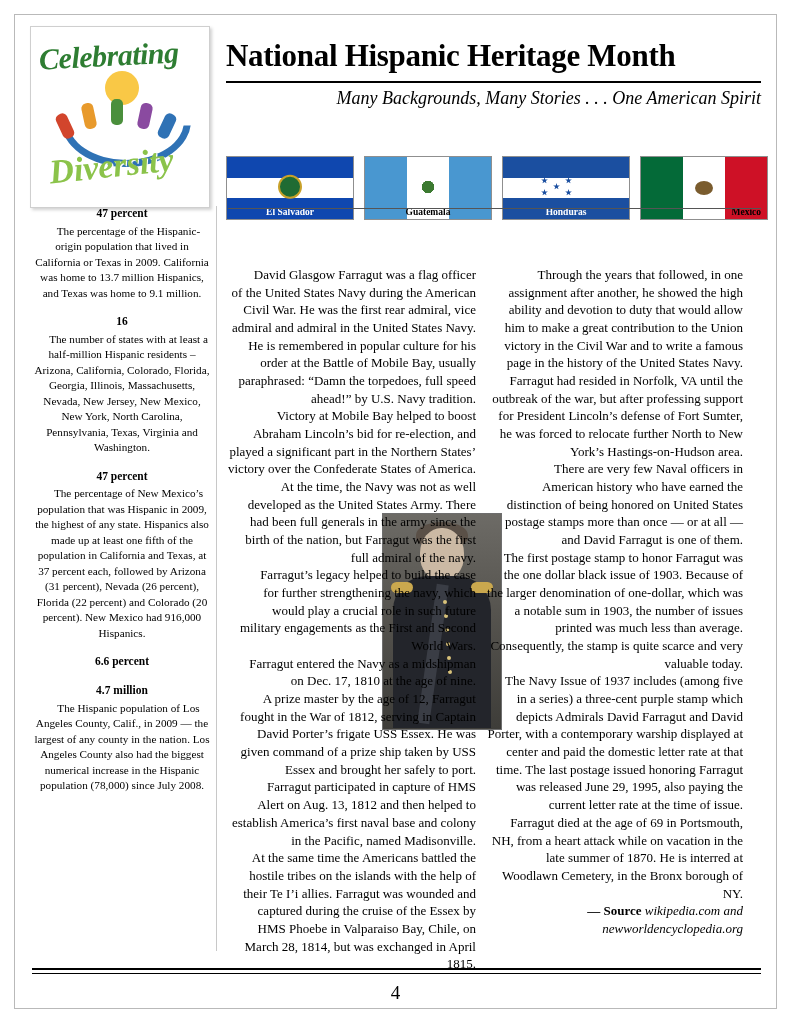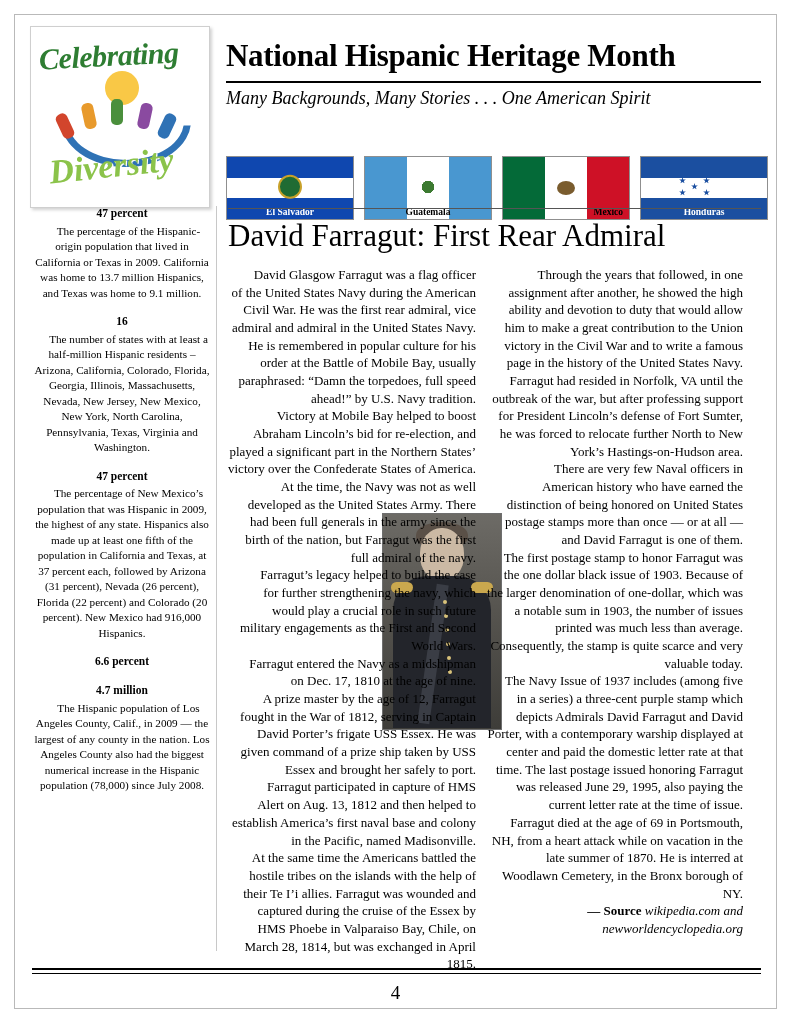--- a/index.html
+++ b/index.html
@@ -117,20 +117,21 @@
   .title-rule {
     border-top: 2px solid #000;
     margin: 7px 0 5px 0;
   }
   .title-sub {
     font-family: "Liberation Serif", serif;
     font-style: italic;
     font-size: 18px;
     color: #000000;
     white-space: nowrap;
+    text-align: right;
   }
 
   
   .flags {
     position: absolute;
     left: 196px; top: 130px;
     width: 548px; height: 64px;
     display: flex;
     gap: 10px;
   }
@@ -349,43 +350,42 @@
         <div class="emblem"></div>
         <div class="flag-label light">El Salvador</div>
       </div>
       <div class="flag fl-gt">
         <div class="sL"></div>
           <div class="sM"></div>
           <div class="sR"></div>
         <div class="emblem"></div>
         <div class="flag-label">Guatemala</div>
       </div>
-      <div class="flag fl-mx">
-        <div class="m1"></div>
-          <div class="m2"></div>
-          <div class="m3"></div>
-        <div class="emblem"></div>
-        <div class="flag-label" style="left:auto; right:6px; width:auto;">Mexico</div>
-      </div>
       <div class="flag fl-hn">
         <div class="stripe-h h1"></div>
           <div class="stripe-h h2"></div>
           <div class="stripe-h h3"></div>
         <div class="star" style="left:50px; top:26px;"></div>
         <div class="star" style="left:38px; top:20px;"></div>
         <div class="star" style="left:62px; top:20px;"></div>
         <div class="star" style="left:38px; top:32px;"></div>
         <div class="star" style="left:62px; top:32px;"></div>
         <div class="flag-label light">Honduras</div>
       </div>
+      <div class="flag fl-mx">
+        <div class="m1"></div>
+          <div class="m2"></div>
+          <div class="m3"></div>
+        <div class="emblem"></div>
+        <div class="flag-label" style="left:auto; right:6px; width:auto;">Mexico</div>
+      </div>
     </div>
   </div>
 
   <div class="headline-rule-top"></div>
-  <div class="headline">David Farragut: First Rear Admiral</div>
 
   <div class="side-divider"></div>
   <div class="sidebar">
     <div class="fact">
       <div class="fact-head">47 percent</div>
       <div class="fact-body">The percentage of the Hispanic-origin population that lived in California or Texas in 2009. California was home to 13.7 million Hispanics, and Texas was home to 9.1 million.</div>
     </div>
     <div class="fact">
       <div class="fact-head">16</div>
       <div class="fact-body">The number of states with at least a half-million Hispanic residents – Arizona, California, Colorado, Florida, Georgia, Illinois, Massachusetts, Nevada, New Jersey, New Mexico, New York, North Carolina, Pennsylvania, Texas, Virginia and Washington.</div>

